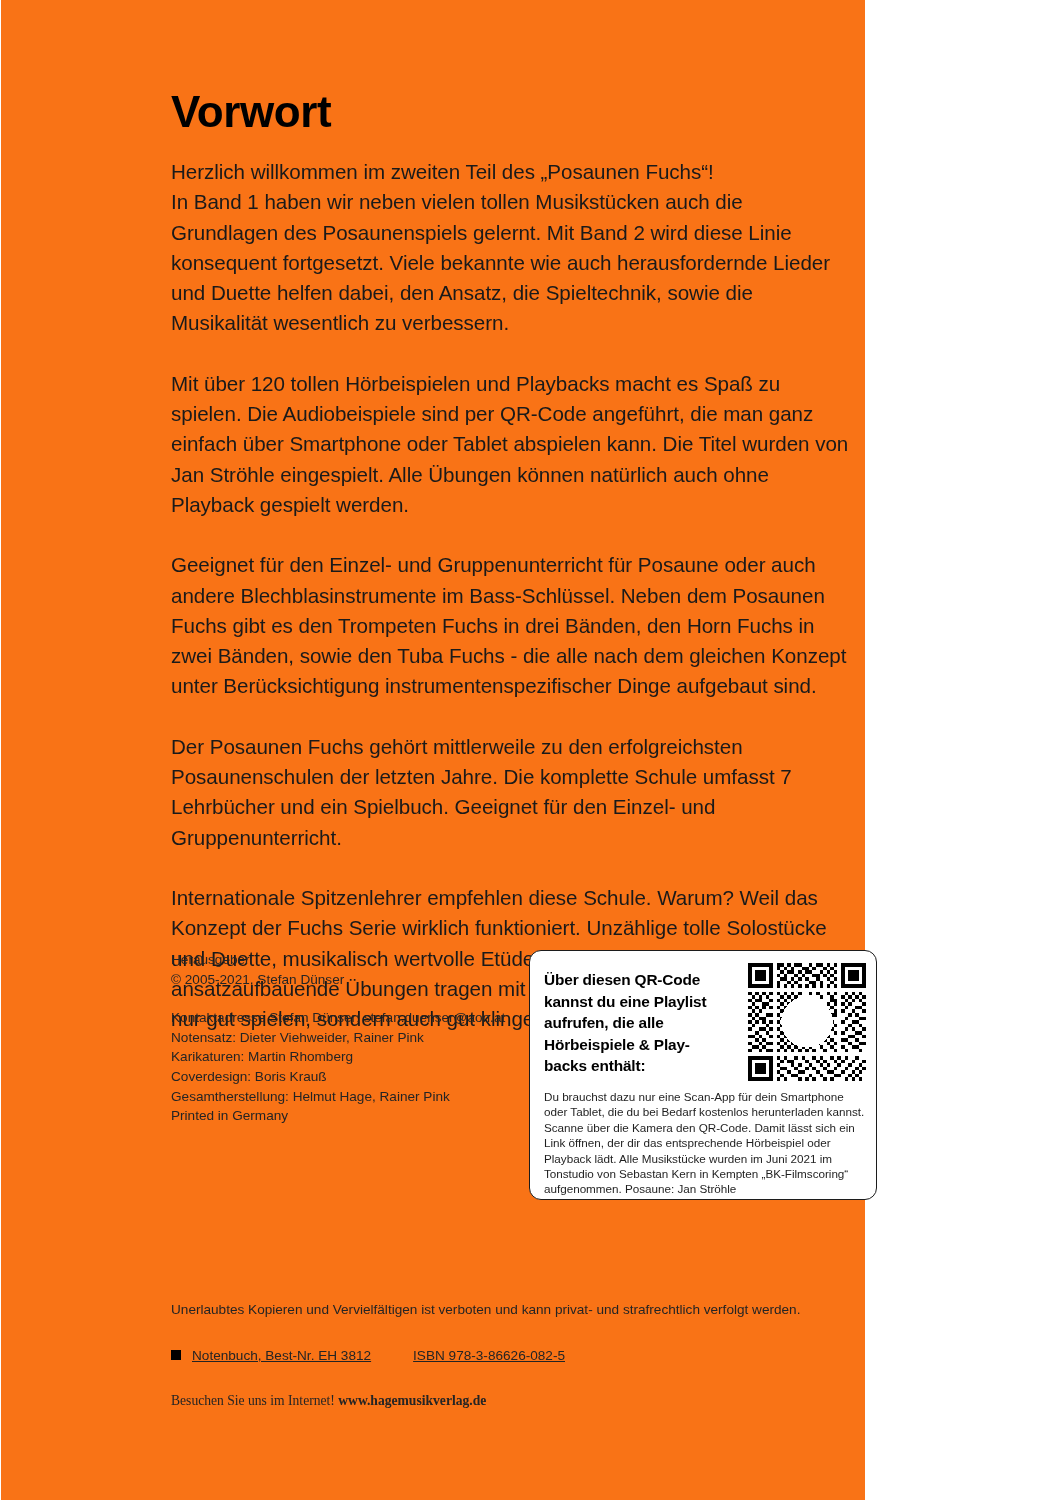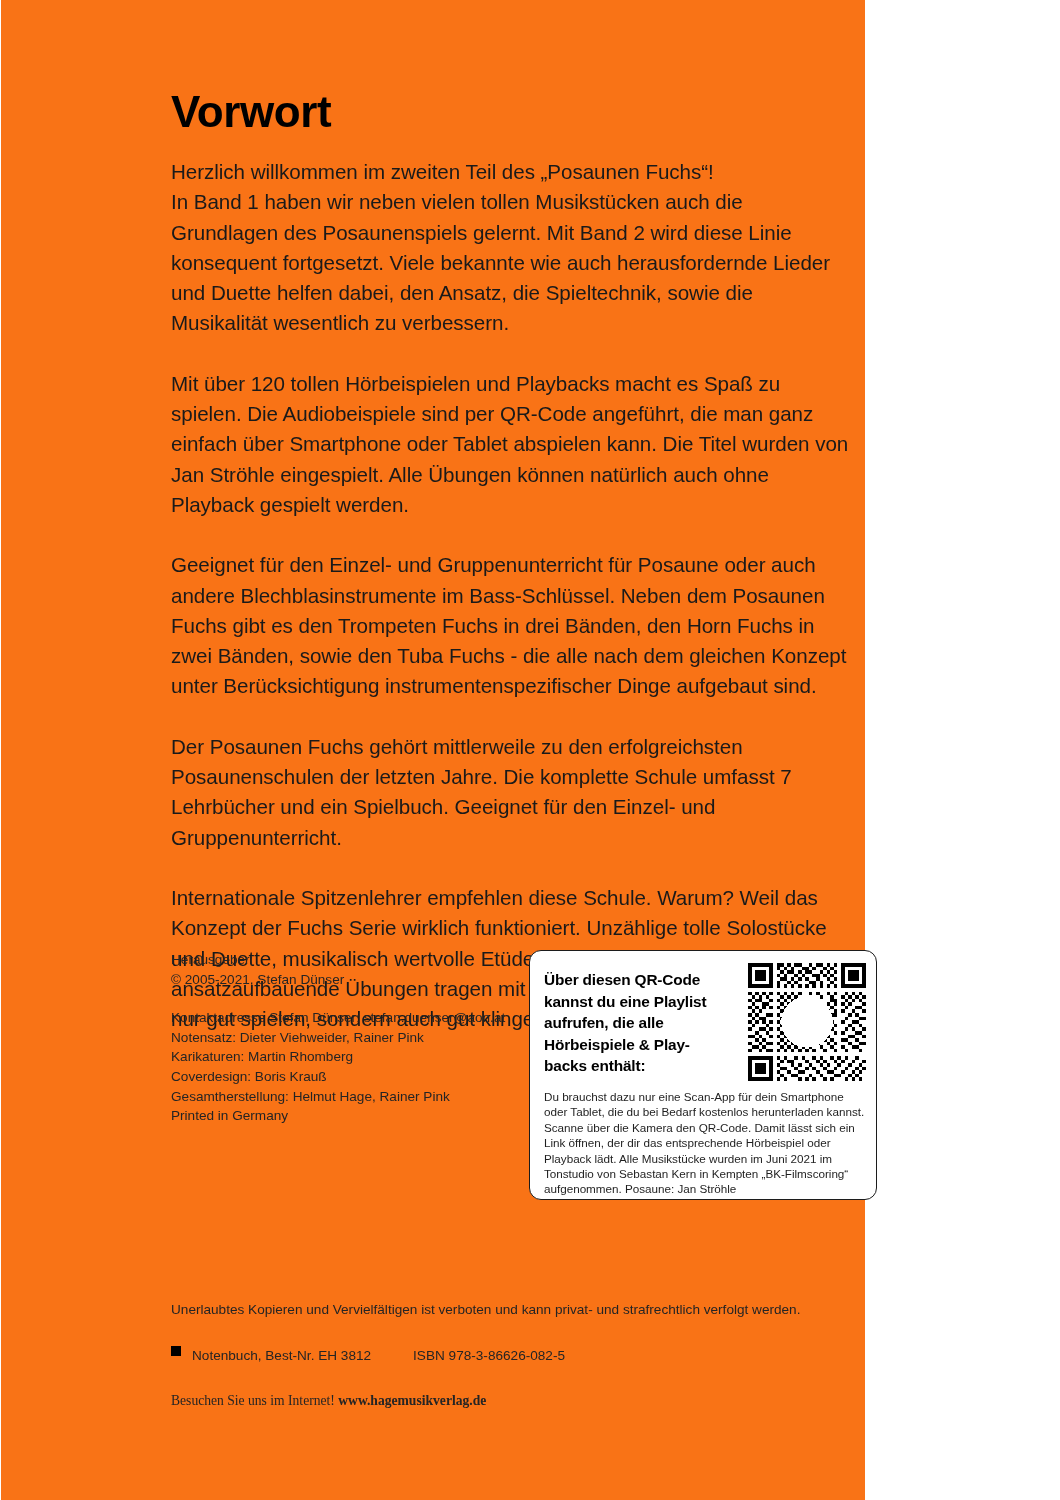--- a/index.html
+++ b/index.html
@@ -77,20 +77,22 @@
     width: 760px;
     font-size: 13.6px;
     line-height: 19.6px;
     color: #242424;
   }
   .footer-line { margin: 0 0 26px 0; }
   .footer-line:last-child { margin-bottom: 0; font-family: Liberation Serif, serif; }
 
   .footer-order {
     display: flex;
+    align-items: center;
+    text-decoration: underline;
   }
   .sq-bullet {
     display: inline-block;
     width: 10px;
     height: 10px;
     background: #000;
     margin-right: 11px;
     flex: 0 0 auto;
   }
   .order-no { margin-right: 42px; }

